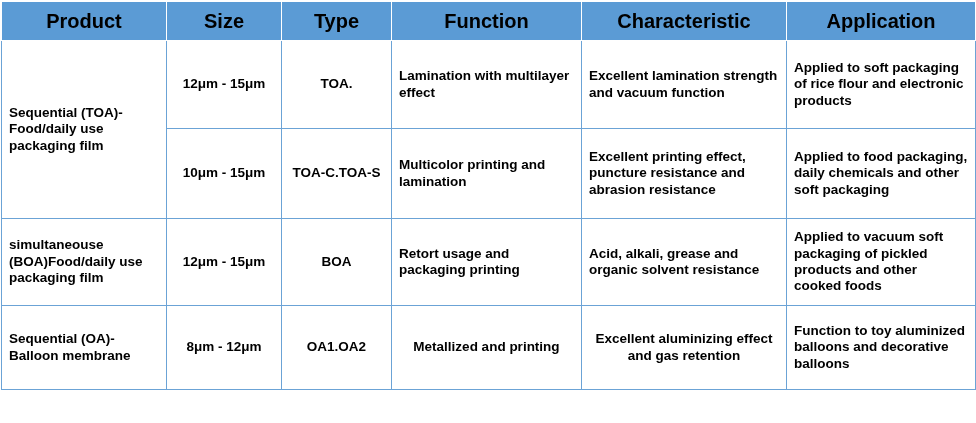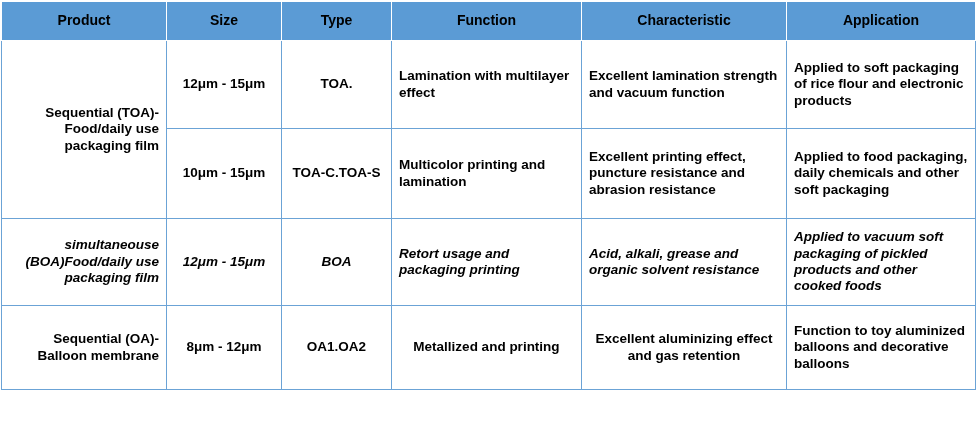--- a/index.html
+++ b/index.html
@@ -28,51 +28,51 @@
     font-weight: bold;
     color: #000000;
     line-height: 1.22;
   }
   #product-table thead th {
     background: #5b9bd5;
     color: #000000;
     text-align: center;
     height: 32px;
     padding: 3px 16px;
-    font-size: 14px;
+    font-size: 20px;
     border: 1px solid #ffffff;
   }
   .col-product { width: 165px; }
   .col-size    { width: 115px; }
   .col-type    { width: 110px; }
   .col-func    { width: 190px; }
   .col-char    { width: 205px; }
   .col-app     { width: 189px; }
 
   td.cell-product {
-    text-align: right;
+    text-align: left;
     vertical-align: middle;
   }
   td.cell-size, td.cell-type {
     text-align: center;
   }
   td.cell-size.centered, td.cell-type.centered {
     text-align: center;
     margin-top: 36px;
   }
   td.cell-func, td.cell-char, td.cell-app {
     text-align: left;
     vertical-align: middle;
   }
   td.cell-char.centered, td.cell-func.centered {
     text-align: center;
   }
   .r1 { height: 88px; }
   .r2 { height: 90px; }
-  .r3 { height: 87px; font-style: italic; }
+  .r3 { height: 87px; }
   .r4 { height: 84px; }
 </style>
 </head>
 <body>
 
 <table id="product-table">
   <colgroup>
     <col class="col-product">
     <col class="col-size">
     <col class="col-type">

